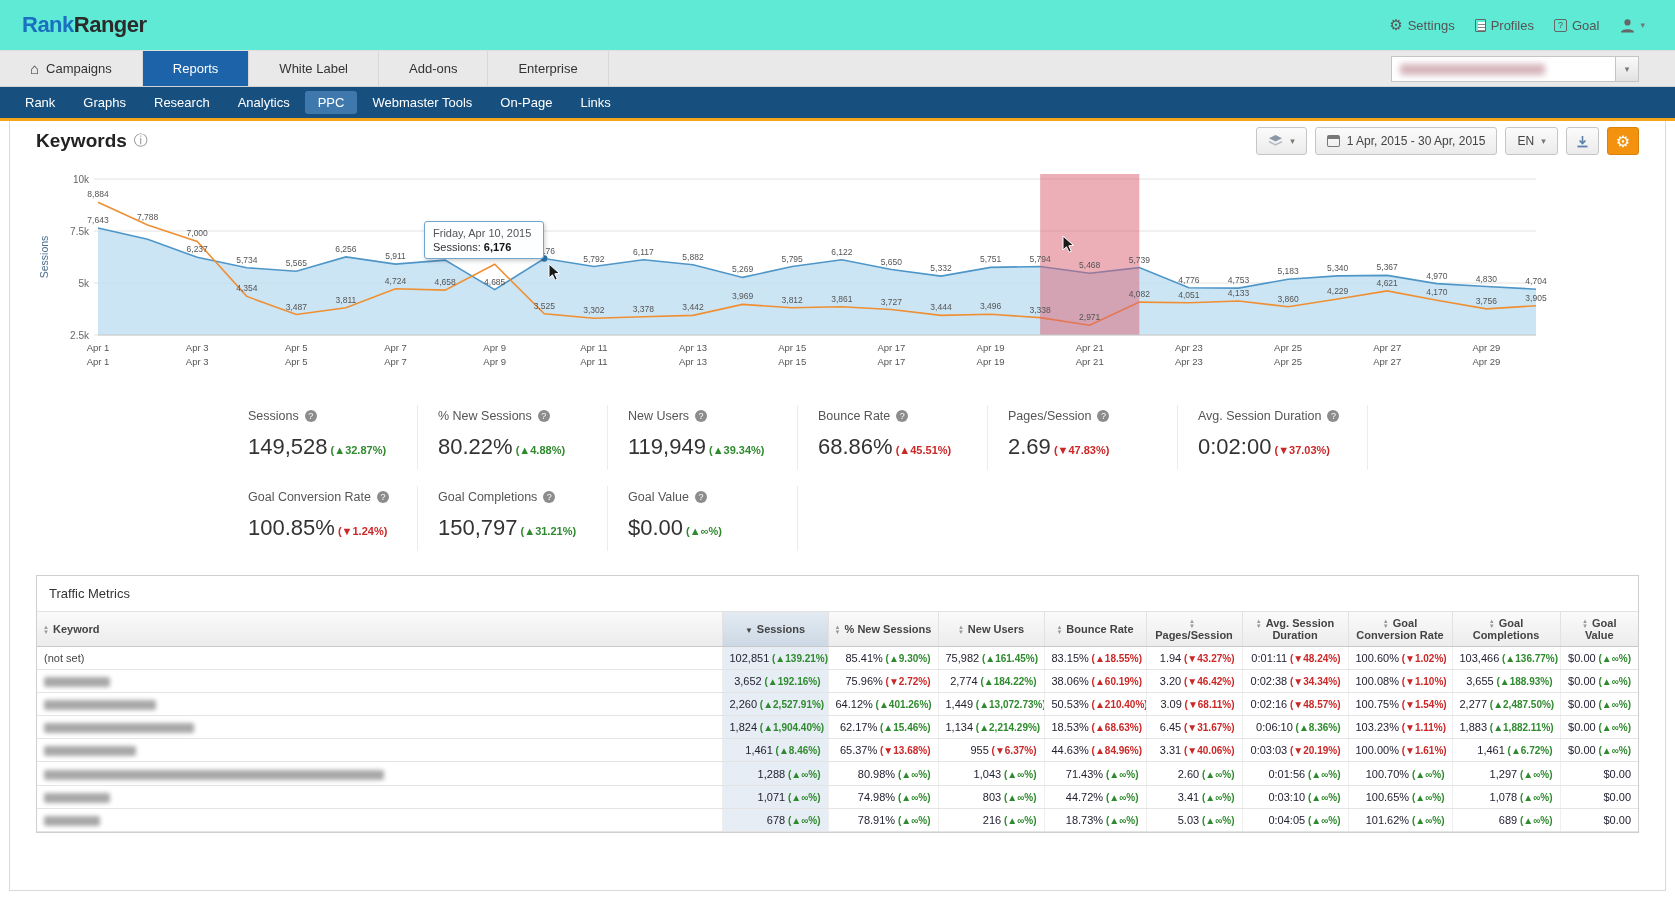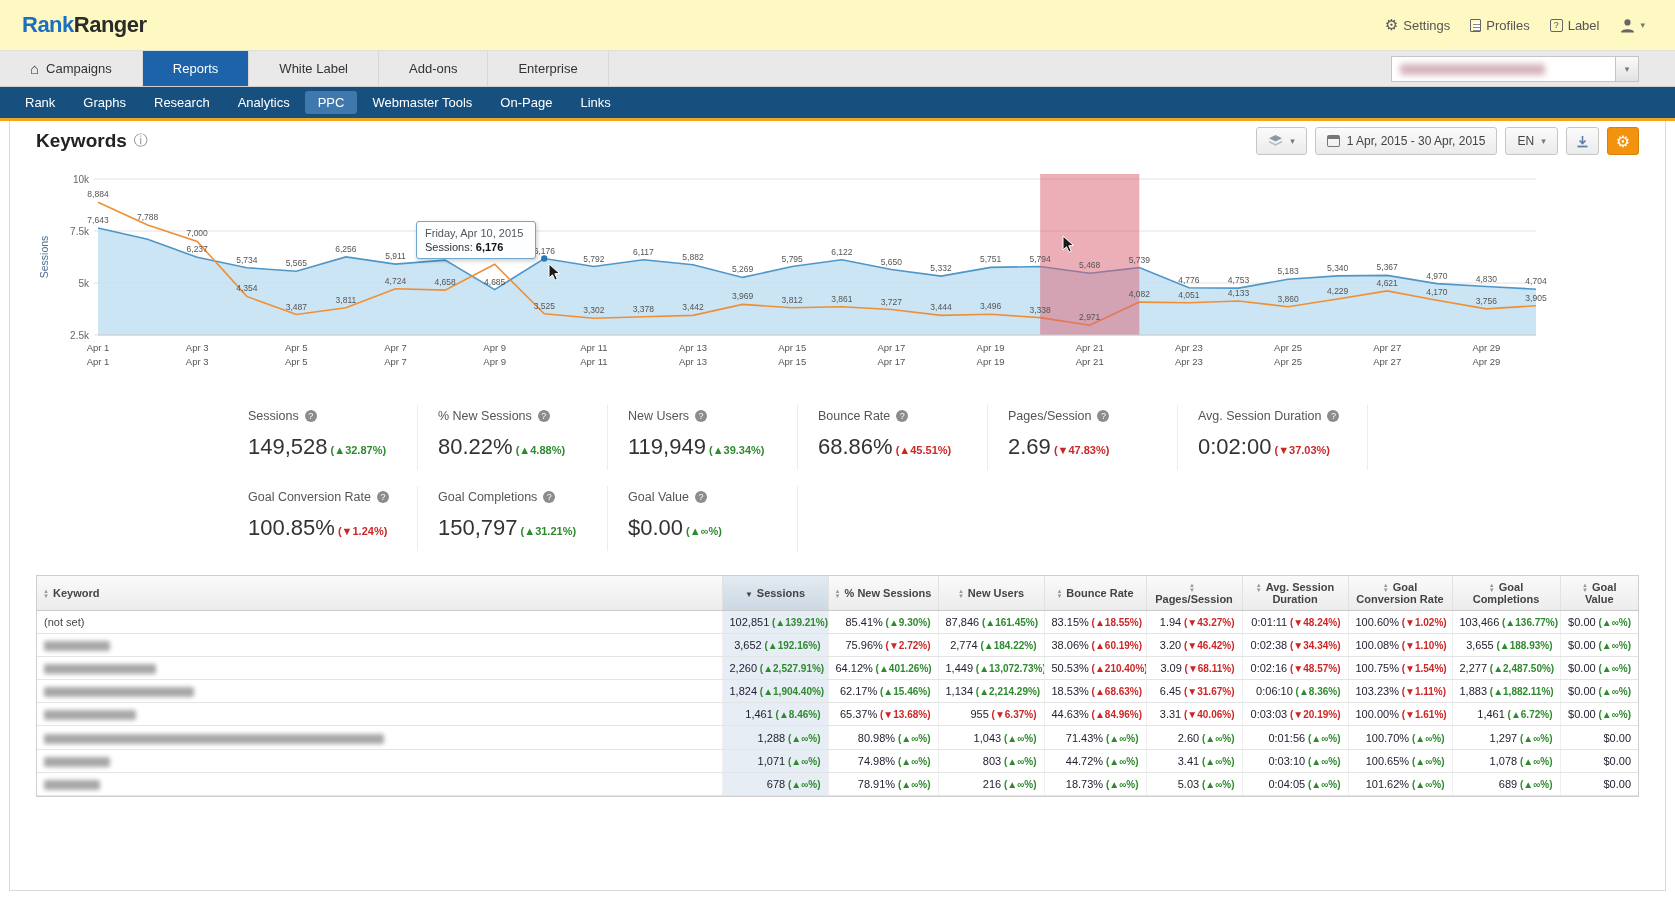--- a/index.html
+++ b/index.html
@@ -2,21 +2,21 @@
 <html><head>
 <meta charset="utf-8">
 <style>
   * { box-sizing: border-box; margin: 0; padding: 0; }
   body {
     width: 1675px; height: 900px; overflow: hidden;
     font-family: "Liberation Sans", sans-serif;
     background: #fff; color: #222;
   }
   
-  .topbar { height: 50px; display: flex; align-items: center; justify-content: space-between; padding: 0 30px 0 22px; background: #fef9c3; gap: 40px; }
+  .topbar { height: 50px; display: flex; align-items: center; justify-content: space-between; padding: 0 30px 0 22px; background: #5eead4; gap: 40px; }
   .logo { font-size: 22px; font-weight: bold; letter-spacing: -0.5px; cursor: pointer; }
   .logo .p1 { color: #1a6fc0; }
   .logo .p2 { color: #2b2b2b; }
   .topbar-right { display: flex; align-items: center; gap: 20px; color: #555; font-size: 13px; }
   .menu-item { display: flex; align-items: center; gap: 5px; cursor: pointer; }
   .gear-glyph { font-size: 15px; color: #555; }
   .profile-ico { width: 11px; height: 13px; border: 1px solid #666; border-radius: 1px; display: inline-block;
     background: repeating-linear-gradient(#fff 0 2px, #888 2px 3px); background-size: 7px 100%; background-position: 2px 2px; background-repeat: no-repeat; }
   .help-ico { width: 13px; height: 13px; border: 1px solid #666; border-radius: 2px; font-size: 9px; display: inline-flex; align-items: center; justify-content: center; color: #555; }
   .user-wrap { display: flex; align-items: center; gap: 4px; cursor: pointer; }
@@ -41,21 +41,21 @@
   .title { font-size: 19px; font-weight: bold; color: #222; display: flex; align-items: center; gap: 7px; }
   .info-icon { color: #888; font-size: 14px; font-weight: normal; }
   .controls { display: flex; gap: 8px; align-items: center; }
   .ctl-btn { height: 28px; border: 1px solid #c6c6c6; border-radius: 3px; background: linear-gradient(#fbfbfb, #ebebeb); display: flex; align-items: center; gap: 7px; padding: 0 11px; font-size: 12px; color: #444; cursor: pointer; }
   .ctl-icon { padding: 0 9px; }
   .ctl-gear { background: #f2920e; border-color: #d9820a; color: #fff; font-size: 16px; padding: 0 8px; }
   .ctl-gear span { color: #fff; }
   .cal { width: 13px; height: 12px; border: 1px solid #777; border-top: 4px solid #777; border-radius: 2px; display: inline-block; }
   
   .chart-wrap { position: relative; margin-top: 4px; height: 240px; }
-  .chart-tooltip { position: absolute; left: 380px; top: 56px; width: 120px; background: #fdfeff; border: 1px solid #6fa7cf; border-radius: 3px; padding: 5px 8px; font-size: 11px; color: #555; box-shadow: 1px 2px 4px rgba(0,0,0,0.2); z-index: 5; }
+  .chart-tooltip { position: absolute; left: 388px; top: 56px; width: 120px; background: #fdfeff; border: 1px solid #6fa7cf; border-radius: 3px; padding: 5px 8px; font-size: 11px; color: #555; box-shadow: 1px 2px 4px rgba(0,0,0,0.2); z-index: 5; }
   .chart-tooltip .tt2 { margin-top: 2px; color: #333; }
   .chart-tooltip .tt-val { font-weight: bold; color: #111; }
   .annotation { position: absolute; left: 938px; top: 8px; width: 200px; background: #1d5091; border: 1px solid #2a62aa; color: #fff; text-align: center; padding: 7px 6px 8px; font-size: 12.5px; border-radius: 2px; z-index: 4; }
   .annotation .l2 { font-weight: bold; margin-top: 2px; }
   .cursor-glyph { position: absolute; z-index: 6; }
   
   .stats { margin-left: 192px; display: flex; }
   .stats.row2 { margin-top: 16px; }
   .stat { width: 190px; padding: 4px 20px 10px; border-right: 1px solid #ececec; }
   .stat-label { font-size: 12.5px; color: #555; display: flex; gap: 6px; align-items: center; white-space: nowrap; }
@@ -91,21 +91,21 @@
         <div class="menu-item">
           <span class="gear-glyph">⚙</span>
           <span>Settings</span>
         </div>
         <div class="menu-item">
           <span class="profile-ico"></span>
           <span>Profiles</span>
         </div>
         <div class="menu-item">
           <span class="help-ico">?</span>
-          <span>Label</span>
+          <span>Goal</span>
         </div>
       </div>
     <div class="user-wrap">
       <svg width="17" height="17" viewBox="0 0 17 17">
           <circle cx="8.5" cy="5.4" r="3.1" fill="#666"></circle>
           <path d="M2 15.5 C2 11.3 15 11.3 15 15.5 Z" fill="#666"></path>
         </svg>
       <span class="caret">▾</span>
     </div>
   </div>
@@ -368,41 +368,42 @@
       <div class="stat">
         <div class="stat-label">
           <span>Goal Value</span>
           <span class="qmark">?</span>
         </div>
         <div class="stat-value"><span>$0.00</span><span class="chg good"> (▲∞%)</span></div>
       </div>
     </div>
 
   <div class="table-card">
+    <div class="table-title">Traffic Metrics</div>
     <table>
       <thead>
           <tr id="table-head-row">
             <th class="keyword"><span class="sort">▲<br>▼</span><span>Keyword</span></th>
             <th class="sorted" style="width: 106px;"><span class="sort-active">▼</span><span>Sessions</span></th>
             <th style="width: 110px;"><span class="sort">▲<br>▼</span><span>% New Sessions</span></th>
             <th style="width: 106px;"><span class="sort">▲<br>▼</span><span>New Users</span></th>
             <th style="width: 102px;"><span class="sort">▲<br>▼</span><span>Bounce Rate</span></th>
             <th style="width: 96px;"><span class="sort">▲<br>▼</span><span>Pages/Session</span></th>
             <th style="width: 106px;"><span class="sort">▲<br>▼</span><span>Avg. Session Duration</span></th>
             <th style="width: 104px;"><span class="sort">▲<br>▼</span><span>Goal Conversion Rate</span></th>
             <th style="width: 108px;"><span class="sort">▲<br>▼</span><span>Goal Completions</span></th>
             <th style="width: 78px;"><span class="sort">▲<br>▼</span><span>Goal Value</span></th>
           </tr>
         </thead>
       <tbody id="table-body">
           <tr>
             <td class="keyword">(not set)</td>
             <td class="sorted"><span class="num">102,851</span><span class="chg good"> (▲139.21%)</span></td>
             <td><span class="num">85.41%</span><span class="chg good"> (▲9.30%)</span></td>
-            <td><span class="num">87,846</span><span class="chg good"> (▲161.45%)</span></td>
+            <td><span class="num">75,982</span><span class="chg good"> (▲161.45%)</span></td>
             <td><span class="num">83.15%</span><span class="chg bad"> (▲18.55%)</span></td>
             <td><span class="num">1.94</span><span class="chg bad"> (▼43.27%)</span></td>
             <td><span class="num">0:01:11</span><span class="chg bad"> (▼48.24%)</span></td>
             <td><span class="num">100.60%</span><span class="chg bad"> (▼1.02%)</span></td>
             <td><span class="num">103,466</span><span class="chg good"> (▲136.77%)</span></td>
             <td><span class="num">$0.00</span><span class="chg good"> (▲∞%)</span></td>
           </tr>
           <tr>
             <td class="keyword"><span class="blur-bar" style="width: 66px;"></span></td>
             <td class="sorted"><span class="num">3,652</span><span class="chg good"> (▲192.16%)</span></td>

